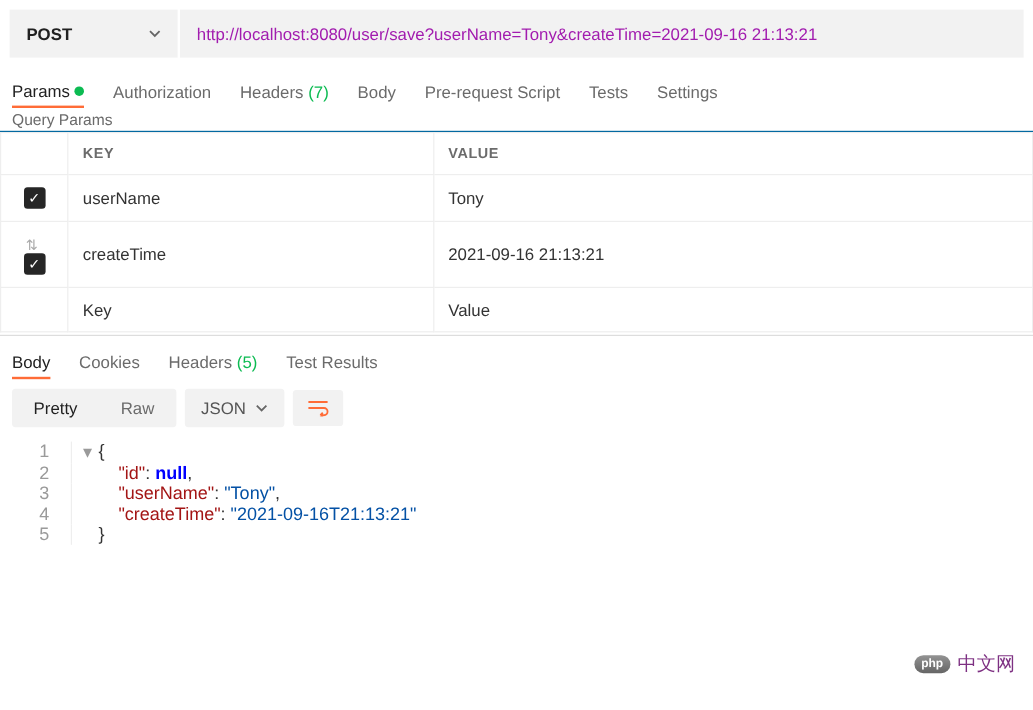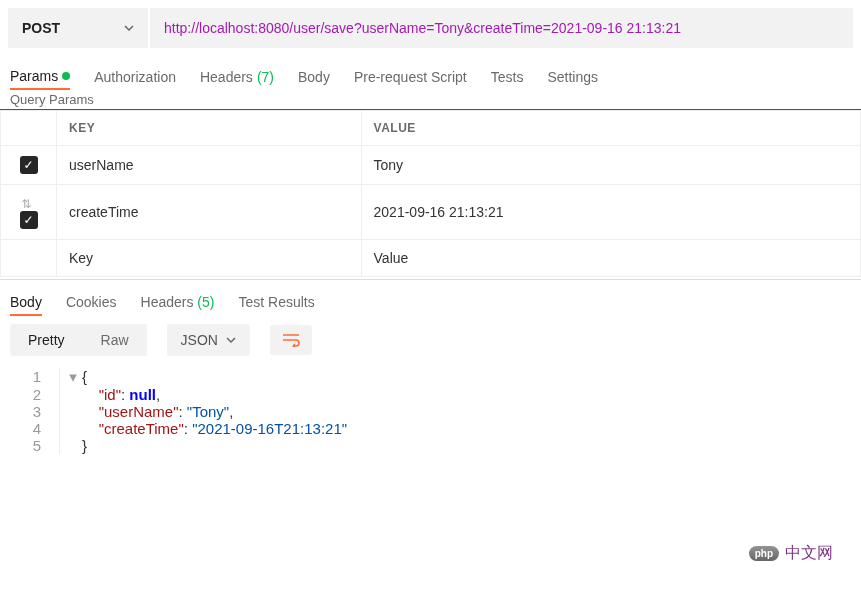--- a/index.html
+++ b/index.html
@@ -23,39 +23,39 @@
   .col-chk { width: 56px; text-align: center; }
   .checkbox { width: 18px; height: 18px; background: #262626; border-radius: 3px; display: inline-flex; align-items: center; justify-content: center; }
   .check-mark { color: #fff; font-size: 12px; }
   .row-handle { color: #aaa; font-size: 12px; padding-right: 4px; }
   .placeholder-cell { color: #9a9a9a; }
 
   .resp-tabs { display: flex; gap: 24px; padding: 10px 10px 0 10px; border-top: 1px solid #ddd; margin-top: 2px; }
   .resp-tab { color: #6b6b6b; padding: 4px 0; cursor: pointer; }
   .resp-tab.active { color: #212121; border-bottom: 2px solid #ff6c37; }
 
-  .view-bar { display: flex; align-items: center; gap: 20px; padding: 8px 10px; }
+  .view-bar { display: flex; align-items: center; gap: 7px; padding: 8px 10px; }
   .view-group { display: flex; background: #f2f2f2; border-radius: 3px; overflow: hidden; }
   .view-btn { padding: 8px 18px; color: #6b6b6b; cursor: pointer; }
   .view-btn.active { color: #212121; font-weight: 500; }
   .lang-select { display: flex; align-items: center; gap: 8px; background: #f2f2f2; padding: 8px 14px; border-radius: 3px; cursor: pointer; color: #555; }
   .wrap-btn { background: #f2f2f2; padding: 8px 12px; border-radius: 3px; cursor: pointer; display: flex; align-items: center; }
 
   .code-block { font-family: "Consolas", "Monaco", monospace; font-size: 15px; padding: 4px 0 10px 0; }
   .code-line { display: flex; }
   .gutter { width: 60px; text-align: right; color: #9a9a9a; padding-right: 18px; user-select: none; border-right: 1px solid #eee; margin-right: 4px; }
   .fold-col { width: 18px; color: #9a9a9a; text-align: center; }
   .code { white-space: pre; }
   .tok-brace { color: #333; }
   .tok-key { color: #a31515; }
   .tok-null { color: #0000ff; font-weight: 600; }
   .tok-str { color: #0451a5; }
   .tok-punc { color: #333; }
 
-  .watermark { position: absolute; right: 28px; bottom: 28px; display: flex; align-items: center; gap: 6px; opacity: 0.9; }
+  .watermark { position: absolute; right: 15px; bottom: 28px; display: flex; align-items: center; gap: 6px; opacity: 0.9; }
   .wm-badge { background: linear-gradient(#888,#555); color: #fff; font-size: 10px; padding: 2px 6px; border-radius: 8px; font-weight: 700; }
   .wm-text { color: #701a75; font-size: 16px; }
   .container { position: relative; width: 861px; height: 592px; overflow: hidden; }
 </style>
 </head>
 <body>
 <div class="container">
 
 <div class="request-bar">
   <div class="method-select">

